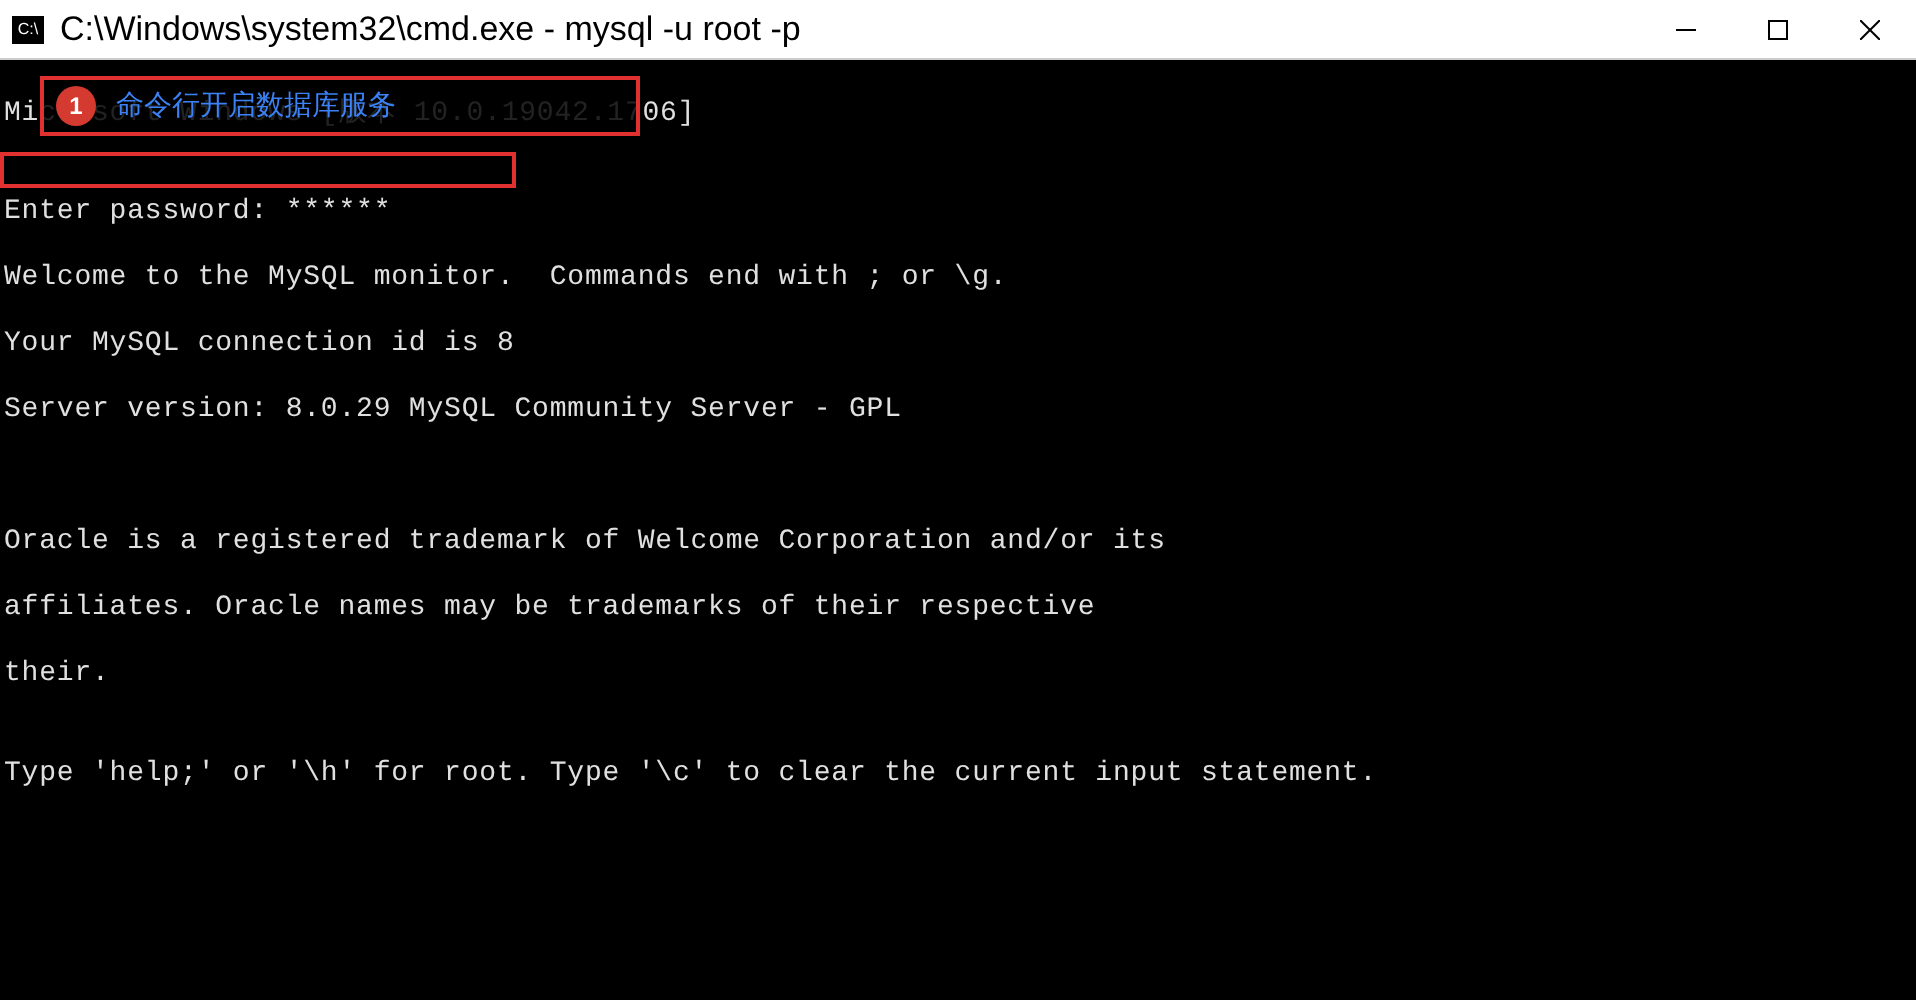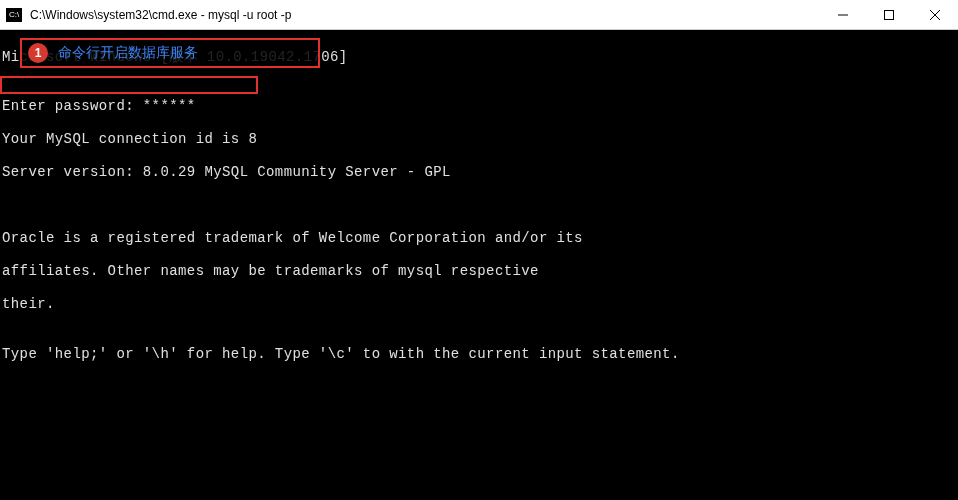--- a/index.html
+++ b/index.html
@@ -28,21 +28,21 @@
       align-items: center;
       justify-content: center;
       color: #fff;
       font-size: 8px;
       font-family: sans-serif;
     }
     .titlebar-title {
       margin-left: 8px;
       color: #000;
       font-family: "Segoe UI", sans-serif;
-      font-size: 12px;
+      font-size: 17px;
       flex: 1;
     }
     .win-controls {
       display: flex;
       height: 100%;
     }
     .win-btn {
       width: 46px;
       height: 100%;
       display: flex;
@@ -135,24 +135,25 @@
   <div class="annotation-badge">1</div>
   <div class="annotation-text">命令行开启数据库服务</div>
 </div>
 
 <div class="annotation-box-2"></div>
 
 <div class="terminal">
 <span class="terminal-line">Microsoft Windows [版本 10.0.19042.1706]</span>
 <span class="terminal-line"></span>
 <span class="terminal-line">Enter password: ******</span>
+<span class="terminal-line">Welcome to the MySQL monitor.  Commands end with ; or \g.</span>
 <span class="terminal-line">Your MySQL connection id is 8</span>
 <span class="terminal-line">Server version: 8.0.29 MySQL Community Server - GPL</span>
 <span class="terminal-line"></span>
 <span class="terminal-line"></span>
 <span class="terminal-line">Oracle is a registered trademark of Welcome Corporation and/or its</span>
-<span class="terminal-line">affiliates. Other names may be trademarks of mysql respective</span>
+<span class="terminal-line">affiliates. Oracle names may be trademarks of their respective</span>
 <span class="terminal-line">their.</span>
 <span class="terminal-line"></span>
-<span class="terminal-line">Type 'help;' or '\h' for help. Type '\c' to with the current input statement.</span>
+<span class="terminal-line">Type 'help;' or '\h' for root. Type '\c' to clear the current input statement.</span>
 <span class="terminal-line"></span>
 
 </div>
 
 </body></html>

